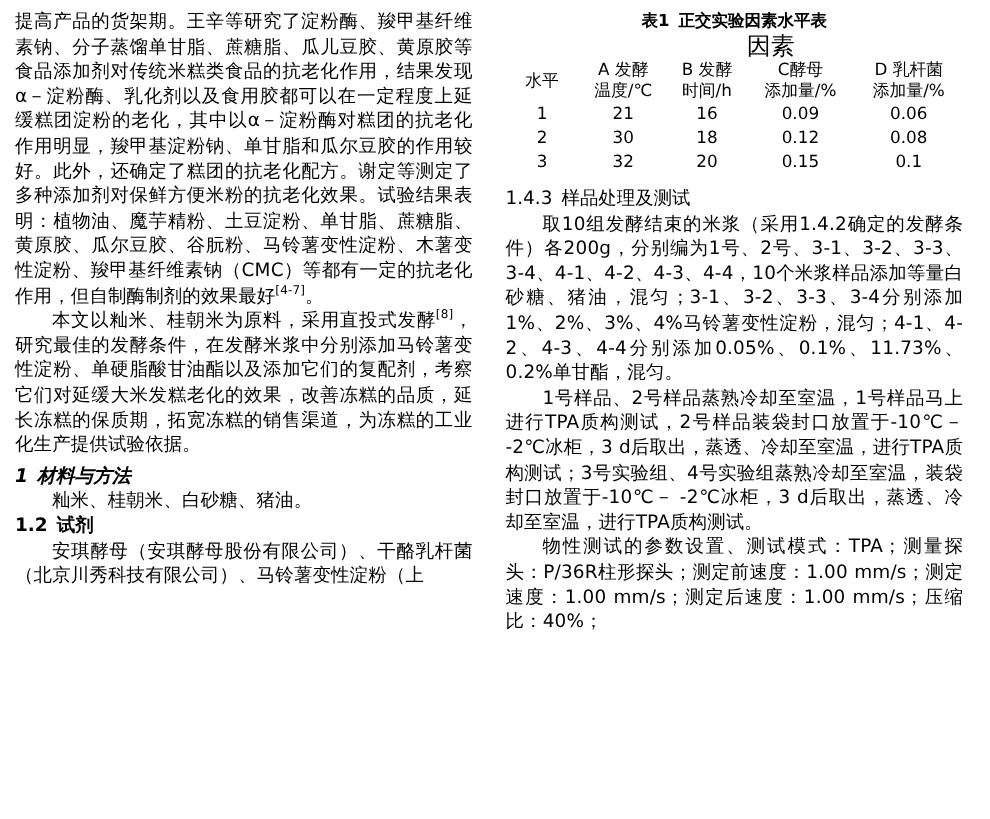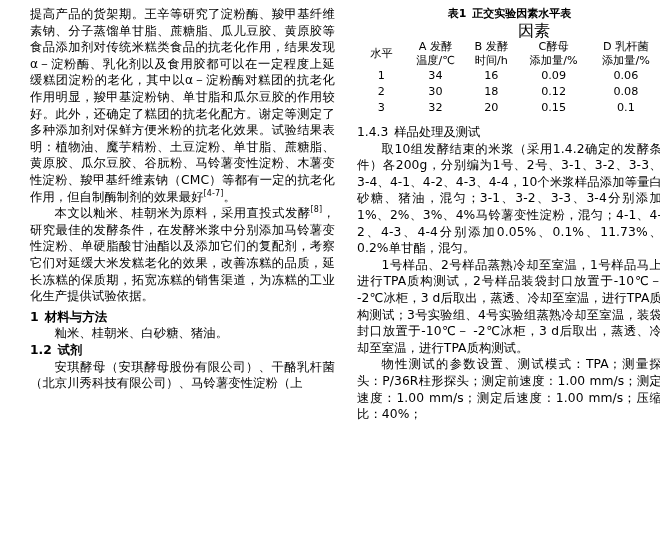--- a/index.html
+++ b/index.html
@@ -13,21 +13,20 @@
     font-family: "DejaVu Sans", sans-serif;
     color: #000000;
     overflow: hidden;
   }
   .page {
     position: relative;
     width: 568px;
     height: 546px;
     box-sizing: border-box;
     padding: 6px 10px 0 10px;
-    margin-left: 20px;
   }
   .columns {
     display: flex;
     gap: 22px;
     width: 100%;
     height: 100%;
   }
   .col {
     width: 305px;
     flex: 0 0 305px;
@@ -41,20 +40,21 @@
     letter-spacing: 0.1px;
   }
   .indent {
     text-indent: 2em;
   }
   .sec-head {
     margin: 3px 0 0 0;
     font-size: 12.5px;
     line-height: 17px;
     font-weight: bold;
+    font-style: italic;
   }
   .sec-head .num {
     margin-right: 6px;
   }
   .sec-head-sub {
     margin: 1px 0 0 0;
     font-size: 12.3px;
     line-height: 16.6px;
     font-weight: bold;
   }
@@ -177,21 +177,21 @@
                 <span>C酵母</span><br>
                 <span>添加量/%</span>
               </td>
               <td class="two-line">
                 <span>D 乳杆菌</span><br>
                 <span>添加量/%</span>
               </td>
             </tr>
             <tr>
               <td>1</td>
-              <td>34</td>
+              <td>21</td>
               <td>16</td>
               <td>0.09</td>
               <td>0.06</td>
             </tr>
             <tr>
               <td>2</td>
               <td>30</td>
               <td>18</td>
               <td>0.12</td>
               <td>0.08</td>

